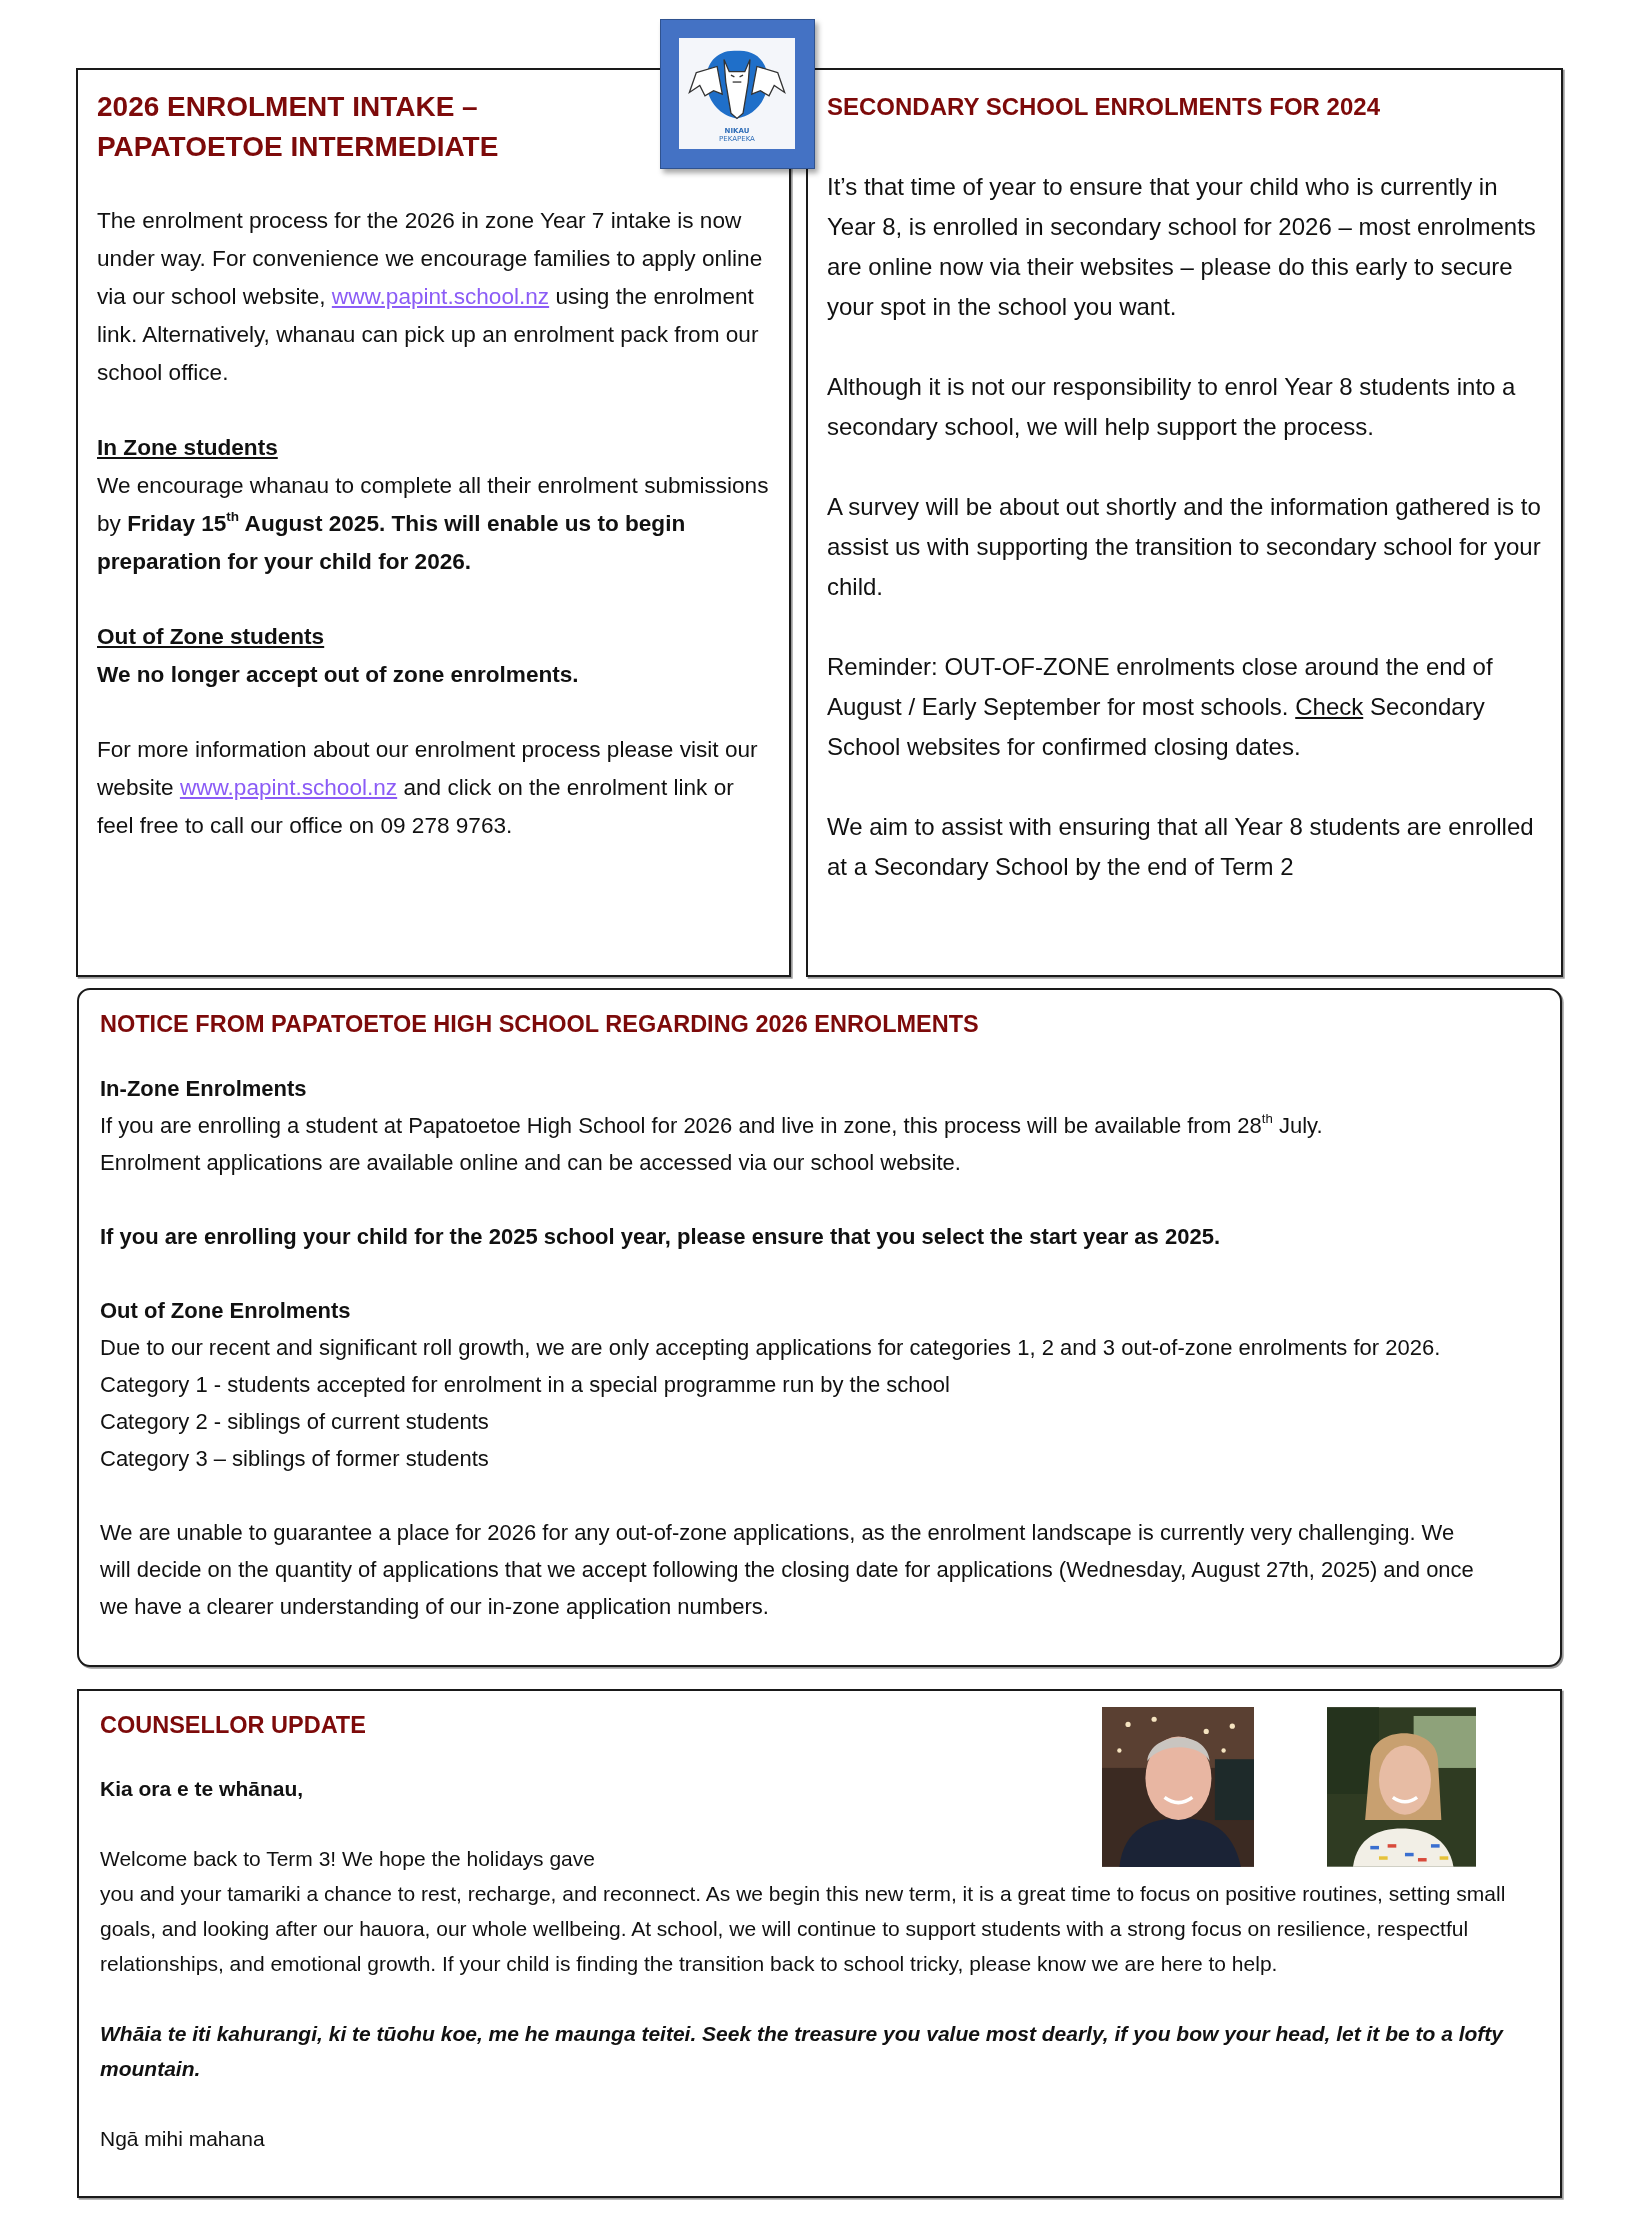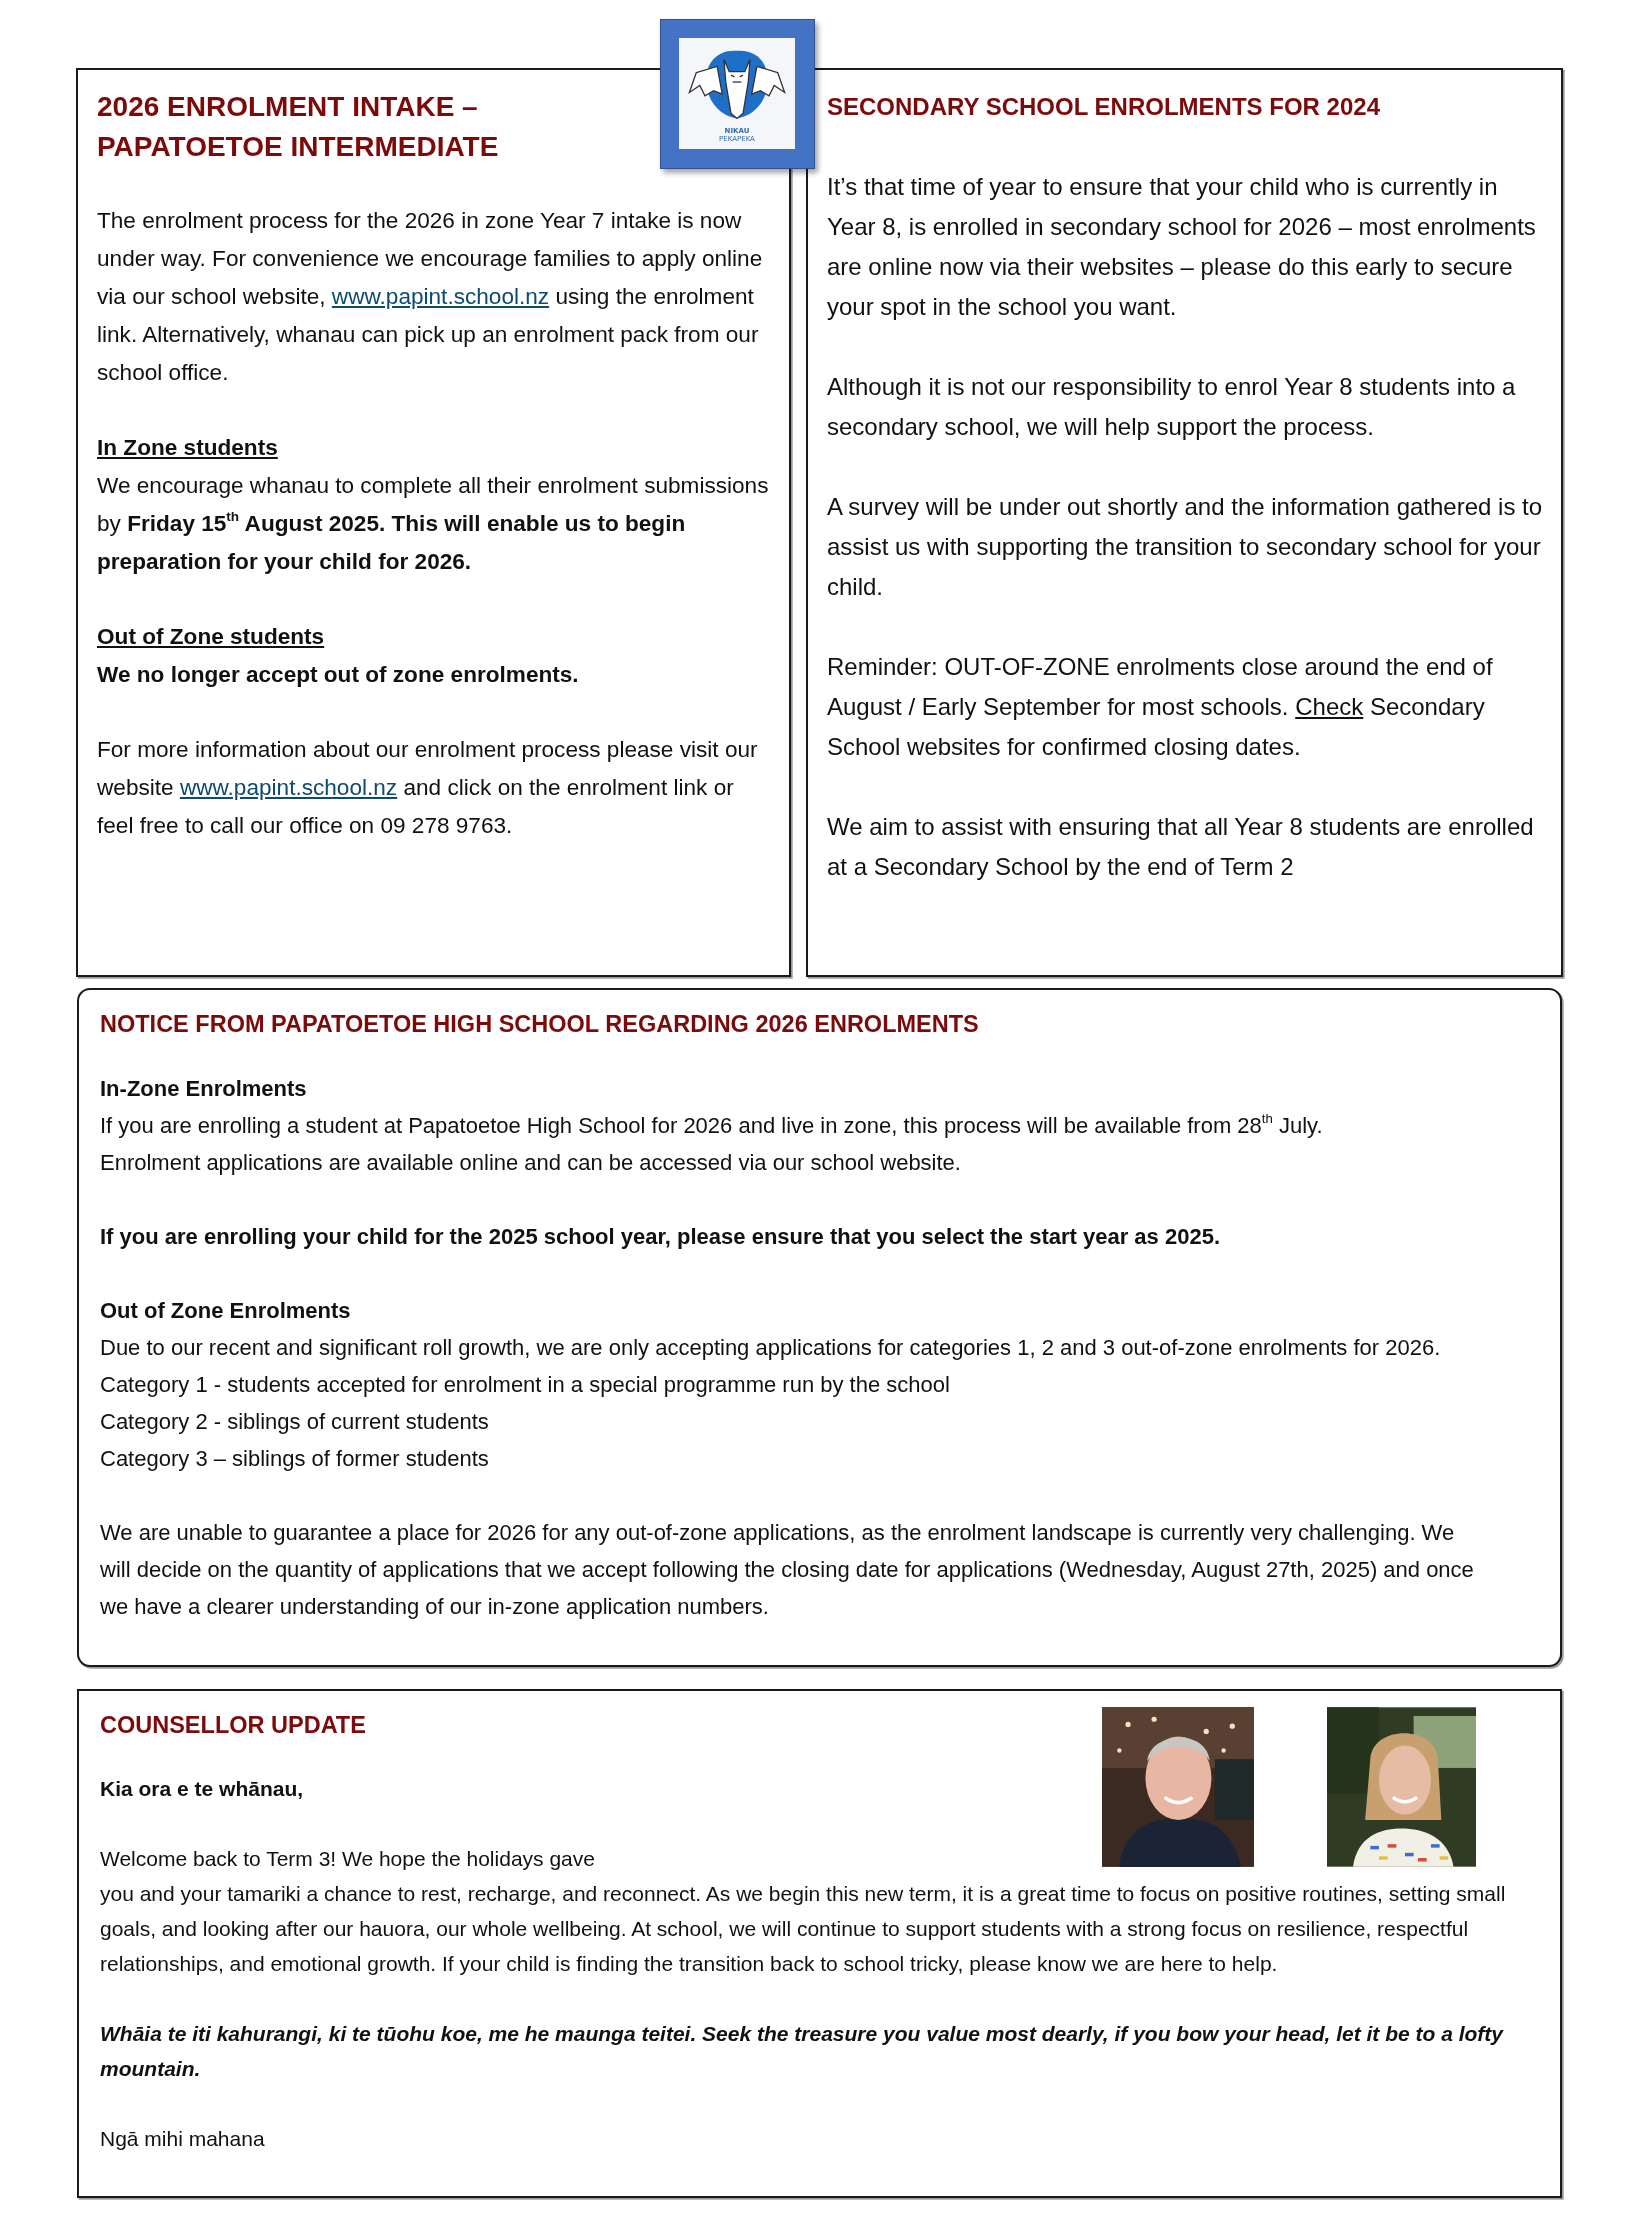--- a/index.html
+++ b/index.html
@@ -4,21 +4,21 @@
 <style>
   html, body { margin:0; padding:0; background:#ffffff; }
   body { width:1650px; height:2225px; position:relative; overflow:hidden;
          font-family:"Liberation Sans", sans-serif; color:#111; }
   .box { position:absolute; border:2.6px solid #1a1a1a; box-sizing:border-box;
          background:#fff; box-shadow:1.7px 1.7px 0 #9a9a9a; }
   .h { color:#7d0a0a; font-weight:bold; margin:0; }
   .p { margin:0; white-space:normal; }
   .b { font-weight:bold; }
   .u { text-decoration:underline; }
-  .link { color:#0c4a6e; text-decoration:underline; cursor:pointer; }
+  .link { color:#8b5cf6; text-decoration:underline; cursor:pointer; }
   sup { font-size:0.6em; line-height:0; vertical-align:0.75em; }
   .gap { display:block; }
 
   
   #box-intake { left:76px; top:68px; width:715px; height:909px; }
   #box-intake .inner { position:absolute; left:19px; top:17.4px; width:678px;
                        font-size:22.6px; line-height:38px; }
   #box-intake .h { font-size:28px; line-height:40px; }
 
   
@@ -92,21 +92,21 @@
 </div>
 
 <div class="box" id="box-secondary">
   <div class="inner">
     <p class="h">SECONDARY SCHOOL ENROLMENTS FOR 2024</p>
     <span class="gap" style="height:40px;"></span>
     <p class="p">It’s that time of year to ensure that your child who is currently in Year 8, is enrolled in secondary school for 2026 – most enrolments are online now via their websites – please do this early to secure your spot in the school you want.</p>
     <span class="gap" style="height:40px;"></span>
     <p class="p">Although it is not our responsibility to enrol Year 8 students into a secondary school, we will help support the process.</p>
     <span class="gap" style="height:40px;"></span>
-    <p class="p">A survey will be under out shortly and the information gathered is to assist us with supporting the transition to secondary school for your child.</p>
+    <p class="p">A survey will be about out shortly and the information gathered is to assist us with supporting the transition to secondary school for your child.</p>
     <span class="gap" style="height:40px;"></span>
     <p class="p"><span>Reminder: OUT-OF-ZONE enrolments close around the end of August / Early September for most schools.  </span><span class="u">Check</span><span> Secondary School websites for confirmed closing dates.</span></p>
     <span class="gap" style="height:40px;"></span>
     <p class="p">We aim to assist with ensuring that all Year 8 students are enrolled at a Secondary School by the end of Term 2</p>
   </div>
 </div>
 
 <div class="box" id="box-highschool">
   <div class="inner">
     <p class="h">NOTICE FROM PAPATOETOE HIGH SCHOOL REGARDING 2026 ENROLMENTS</p>

